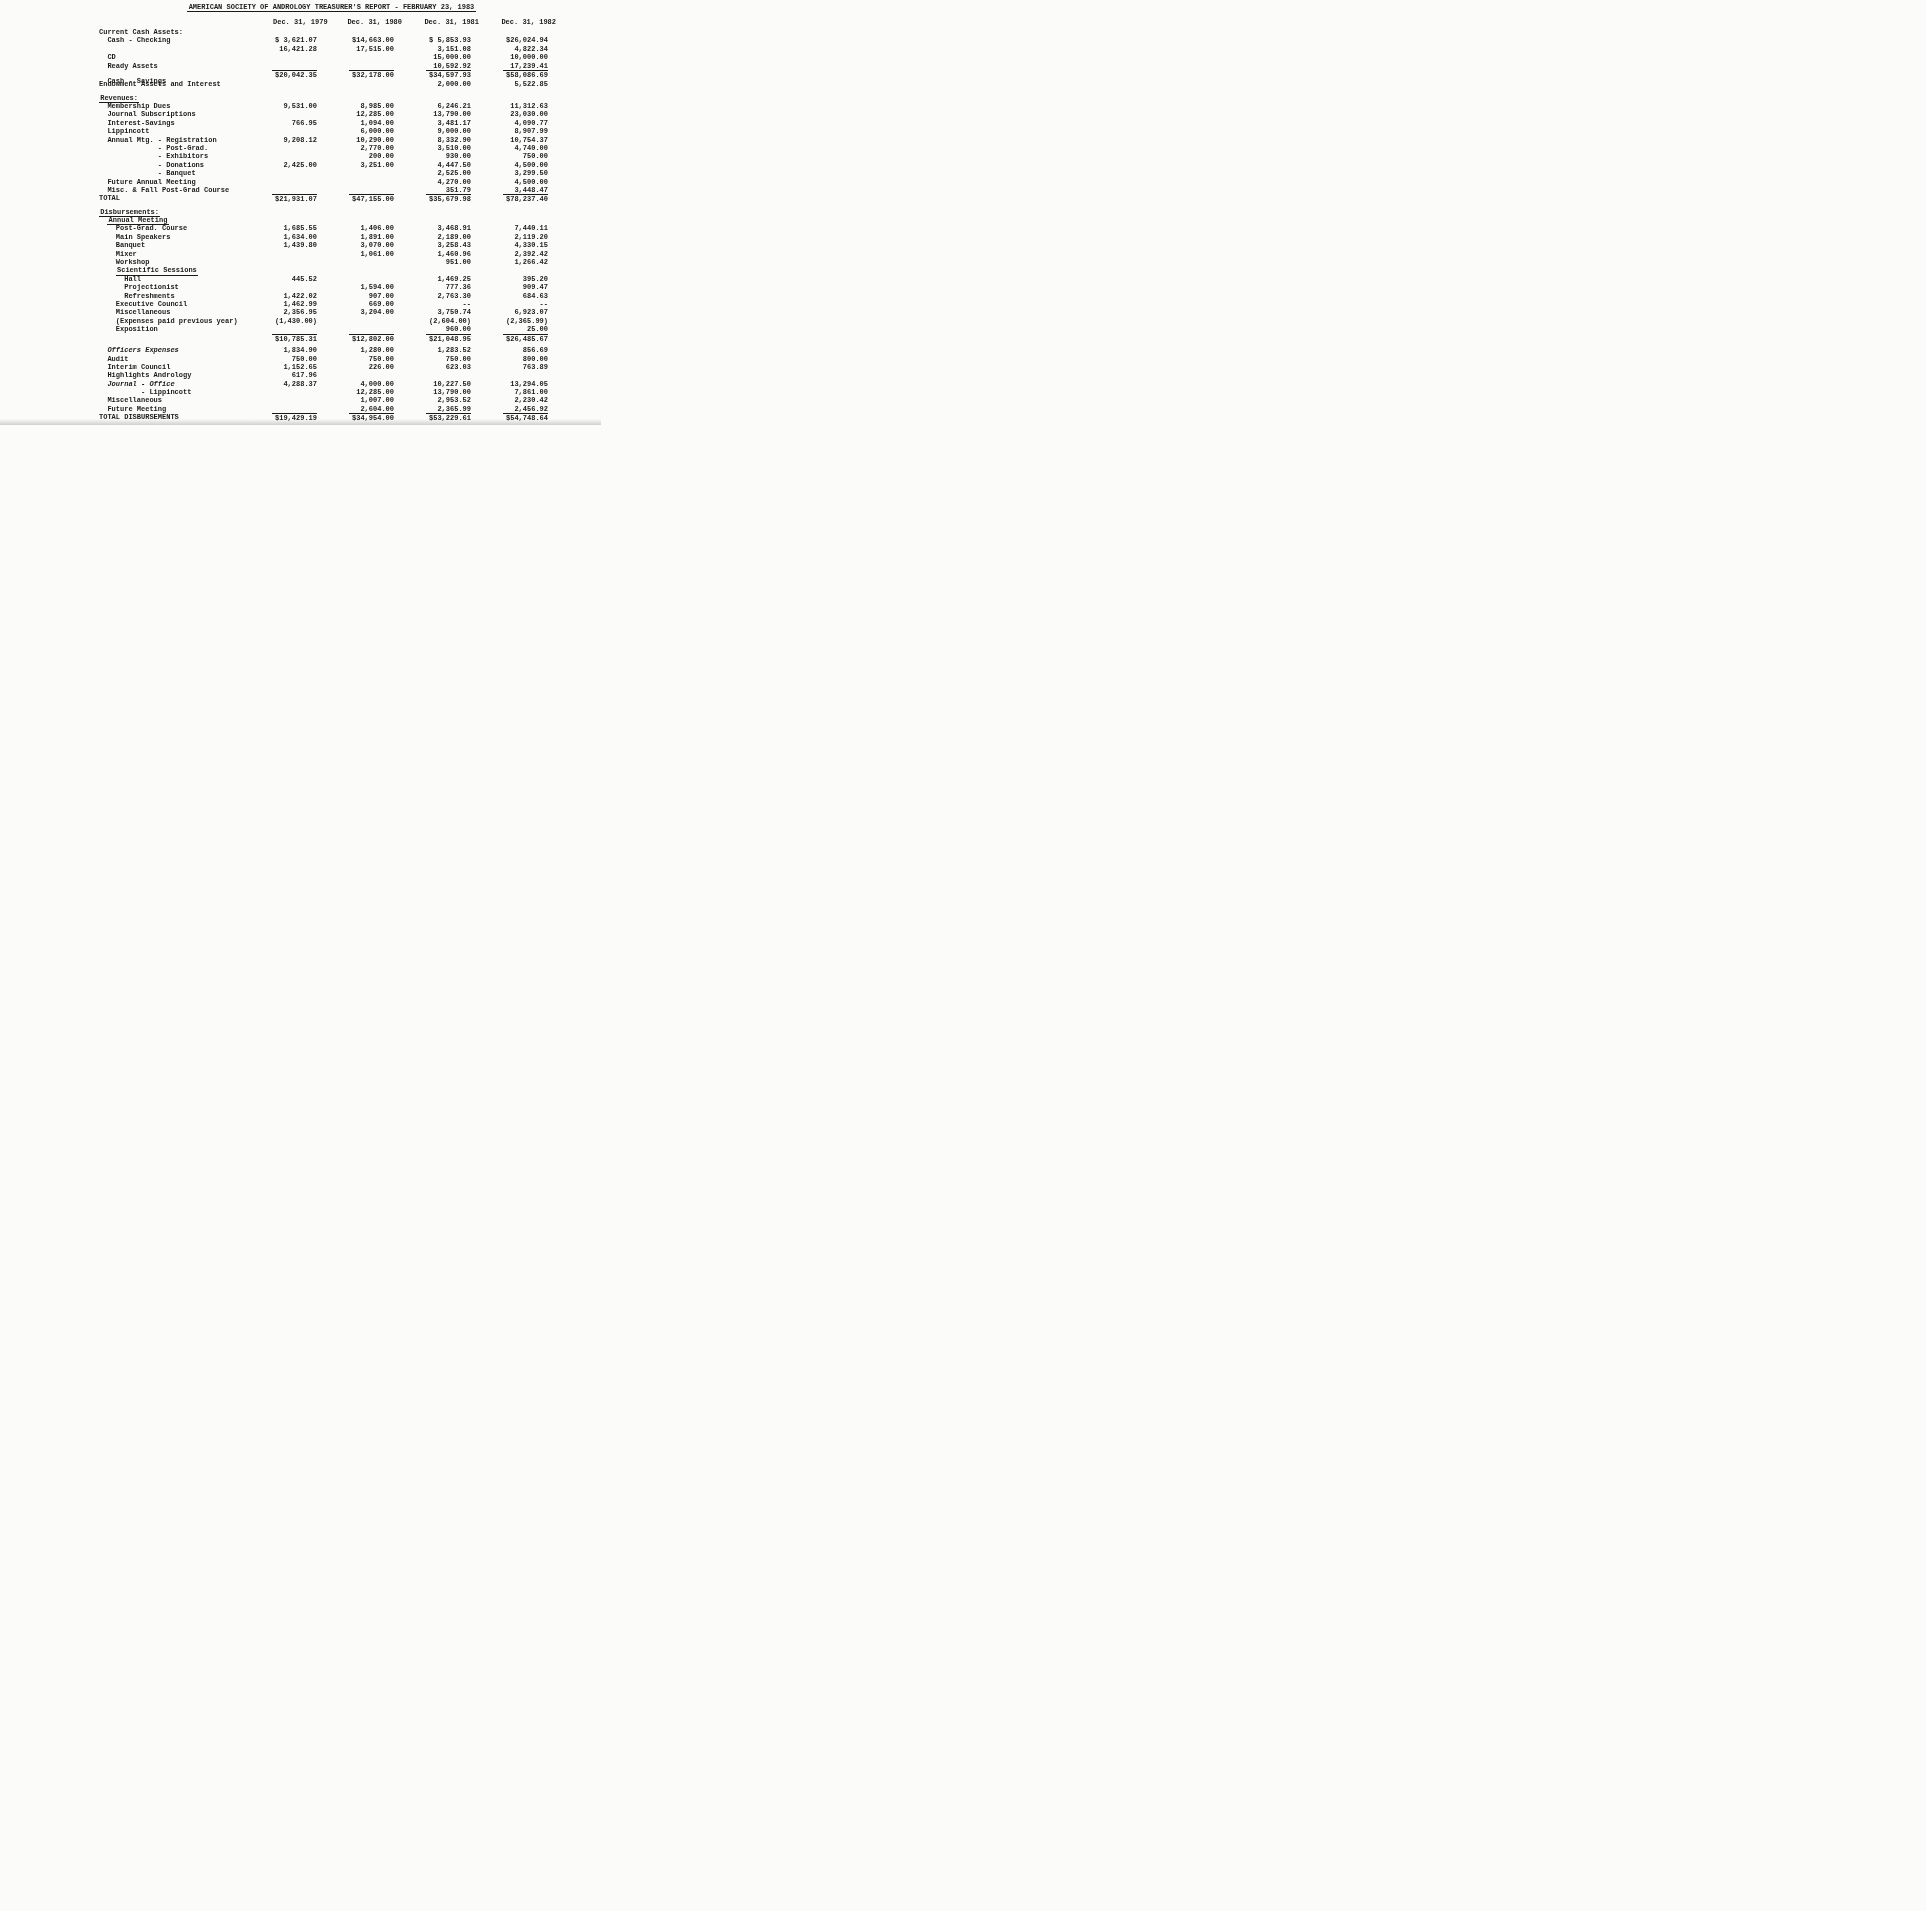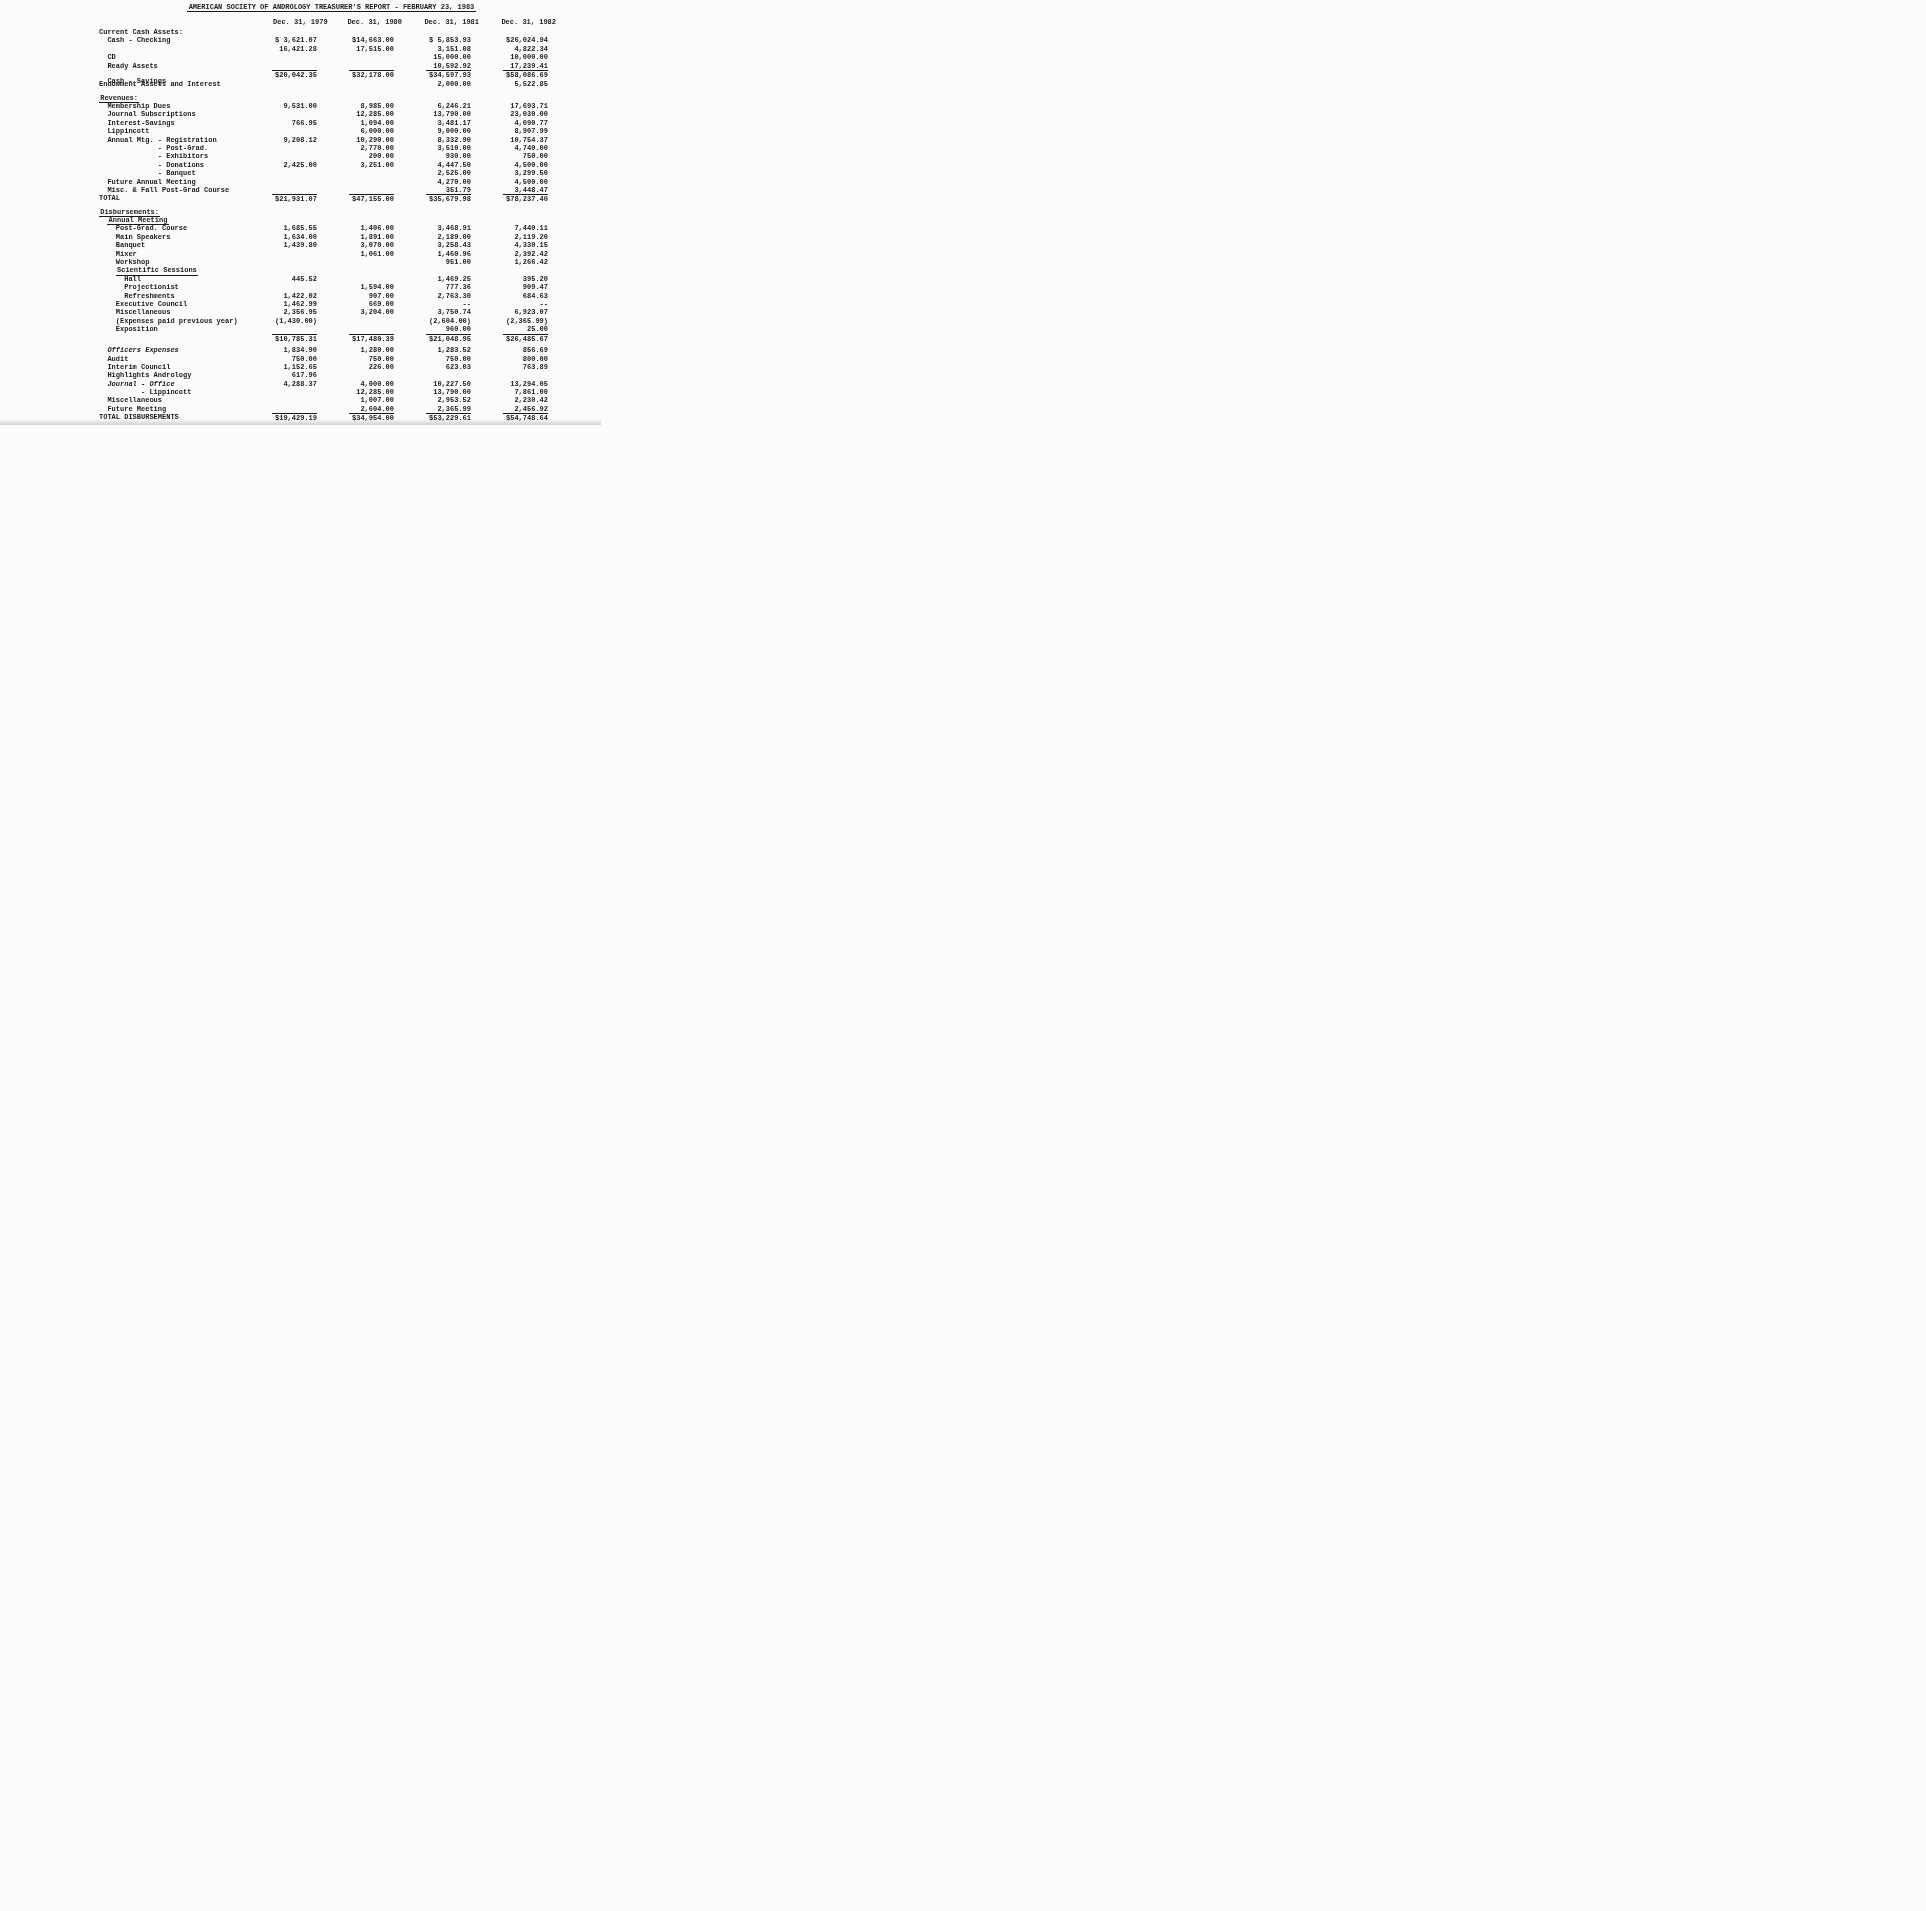--- a/index.html
+++ b/index.html
@@ -142,21 +142,21 @@
         <div class="vcell"><div class="val"></div></div>
         <div class="vcell"><div class="val"></div></div>
         <div class="vcell"><div class="val"></div></div>
         <div class="vcell"><div class="val"></div></div>
       </div>
       <div class="row">
         <div class="lcell"><div class="lbl" style="margin-left: 2ch;">Membership Dues</div></div>
         <div class="vcell"><div class="val">9,531.00</div></div>
         <div class="vcell"><div class="val">8,985.00</div></div>
         <div class="vcell"><div class="val">6,246.21</div></div>
-        <div class="vcell"><div class="val">17,693.71</div></div>
+        <div class="vcell"><div class="val">11,312.63</div></div>
       </div>
       <div class="row">
         <div class="lcell"><div class="lbl" style="margin-left: 2ch;">Journal Subscriptions</div></div>
         <div class="vcell"><div class="val"></div></div>
         <div class="vcell"><div class="val">12,285.00</div></div>
         <div class="vcell"><div class="val">13,790.00</div></div>
         <div class="vcell"><div class="val">23,030.00</div></div>
       </div>
       <div class="row">
         <div class="lcell"><div class="lbl" style="margin-left: 2ch;">Interest-Savings</div></div>
@@ -330,21 +330,21 @@
       <div class="row">
         <div class="lcell"><div class="lbl" style="margin-left: 4ch;">Exposition</div></div>
         <div class="vcell"><div class="val"></div></div>
         <div class="vcell"><div class="val"></div></div>
         <div class="vcell"><div class="val">960.00</div></div>
         <div class="vcell"><div class="val">25.00</div></div>
       </div>
       <div class="row">
         <div class="lcell"></div>
         <div class="vcell"><div class="val rule">$10,785.31</div></div>
-        <div class="vcell"><div class="val rule">$17,480.39</div></div>
+        <div class="vcell"><div class="val rule">$12,802.00</div></div>
         <div class="vcell"><div class="val rule">$21,048.95</div></div>
         <div class="vcell"><div class="val rule">$26,485.67</div></div>
       </div>
       <div class="spacer" style="height: 4.2px;"></div>
       <div class="row">
         <div class="lcell"><div class="lbl" style="margin-left: 2ch; font-style: italic;">Officers Expenses</div></div>
         <div class="vcell"><div class="val">1,834.90</div></div>
         <div class="vcell"><div class="val">1,280.00</div></div>
         <div class="vcell"><div class="val">1,283.52</div></div>
         <div class="vcell"><div class="val">856.69</div></div>

